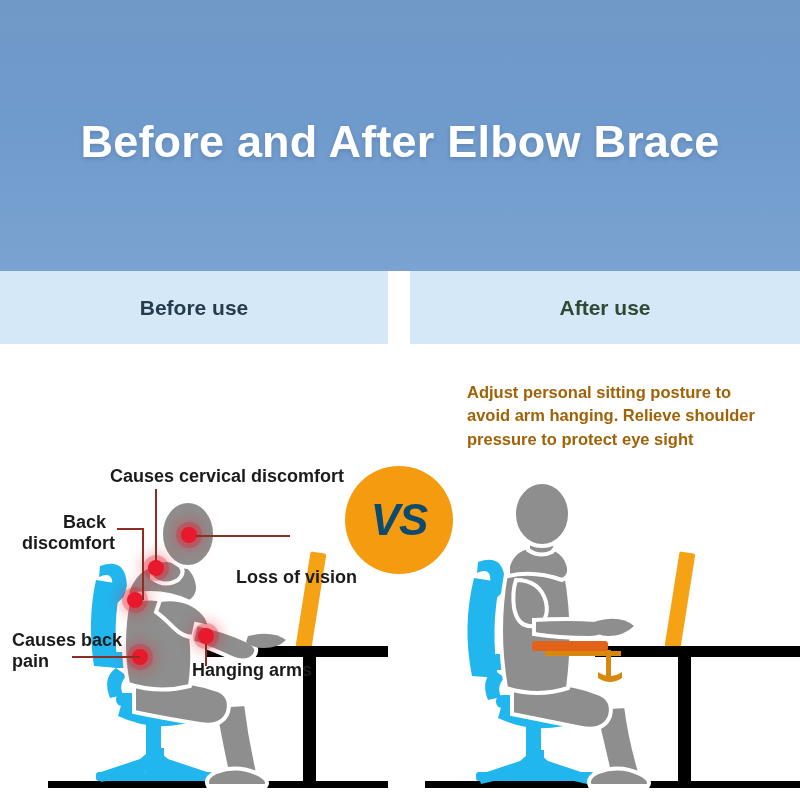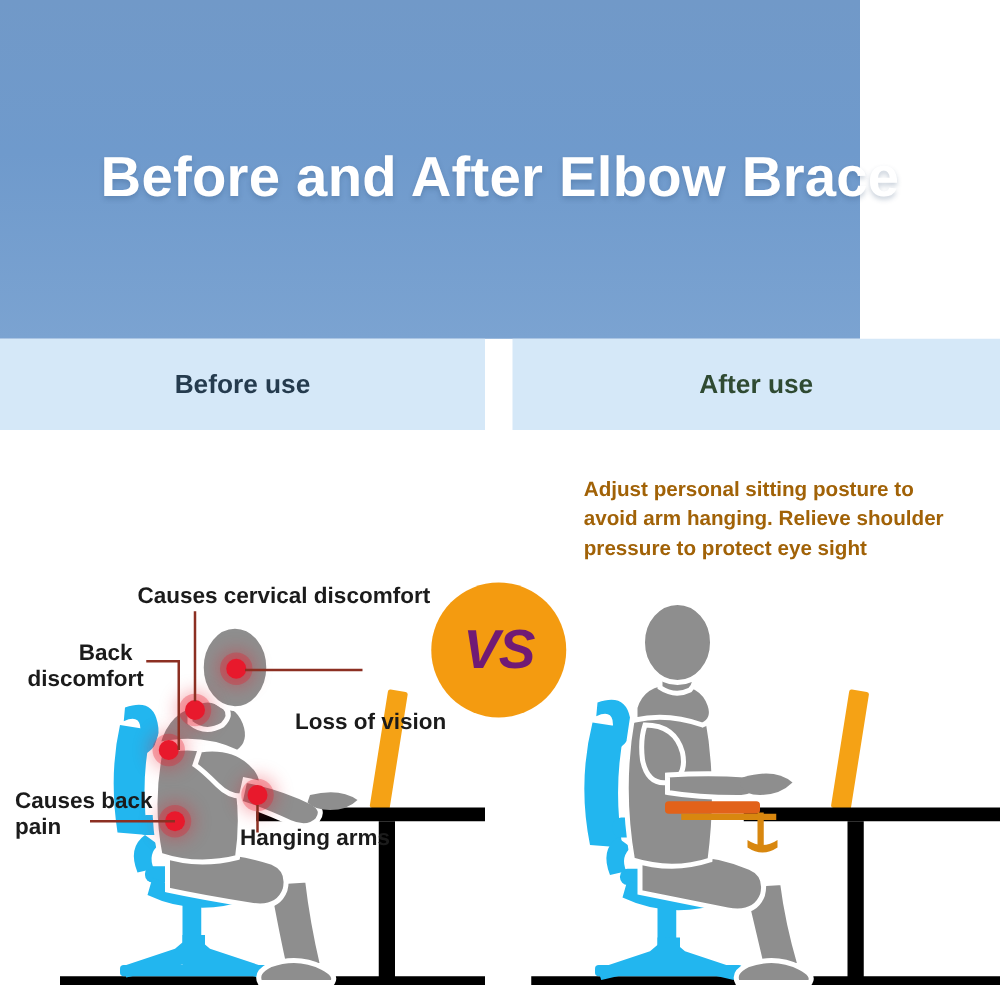--- a/index.html
+++ b/index.html
@@ -5,21 +5,21 @@
   html,body{margin:0;padding:0;}
   body{
     width:800px;height:800px;overflow:hidden;
     font-family:"Liberation Sans", sans-serif;
     background:#ffffff;
   }
   #page{position:relative;width:800px;height:800px;overflow:hidden;background:#fff;}
 
   
   .header{
-    position:absolute;left:0;top:0;width:688px;height:271px;
+    position:absolute;left:0;top:0;width:800px;height:271px;
     background:linear-gradient(180deg,#7199c8 0%,#6f9acc 45%,#7ba3d1 100%);
   }
   .header-title{
     position:absolute;left:0;top:116px;width:800px;text-align:center;
     font-size:45px;font-weight:bold;color:#ffffff;letter-spacing:0.2px;
     text-shadow:0 2px 4px rgba(40,70,110,.25);
     font-family:"Liberation Sans", sans-serif;
   }
 
   
@@ -46,21 +46,21 @@
   
   .vs-badge{
     position:absolute;left:345px;top:466px;width:108px;height:108px;
     border-radius:50%;background:#f49b10;
     box-shadow:0 0 0 0 rgba(0,0,0,0);
     z-index:30;
   }
   .vs-badge .vs-text{
     position:absolute;left:0;top:0;width:108px;height:108px;
     line-height:108px;text-align:center;
-    font-size:44px;font-weight:bold;font-style:italic;color:#701a75;
+    font-size:44px;font-weight:bold;font-style:italic;color:#0c4a6e;
     letter-spacing:-1px;
   }
 
   
   .lbl{
     position:absolute;font-size:18px;font-weight:bold;color:#1b1b1b;
     line-height:1.16;z-index:25;white-space:pre-line;
   }
   .leader{position:absolute;background:#8c2f22;z-index:24;}
   .leader.h{height:1.6px;}

